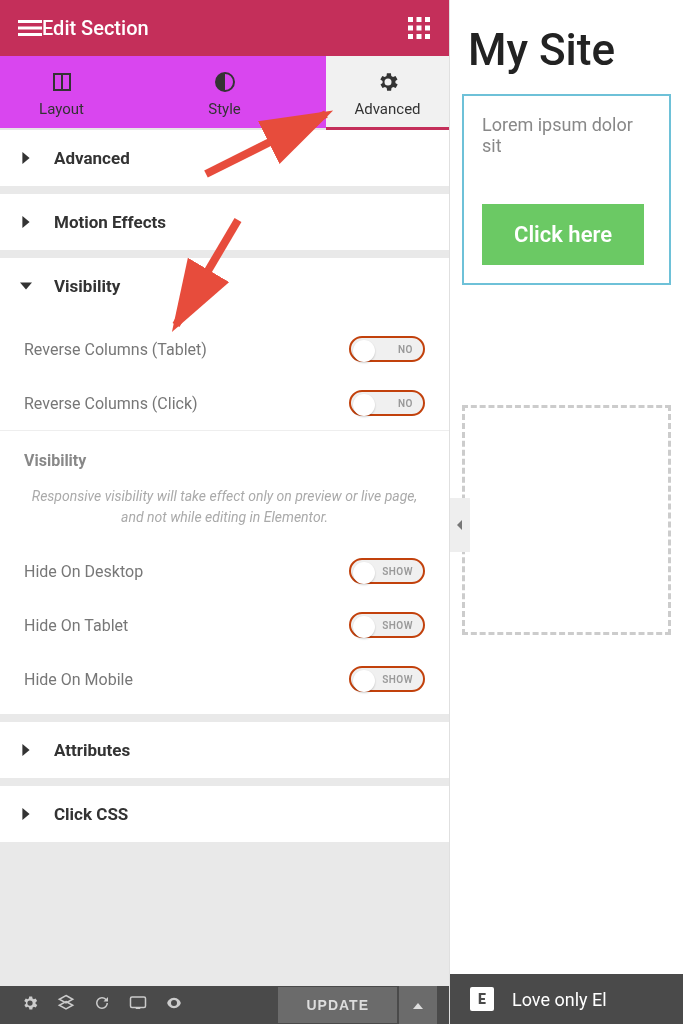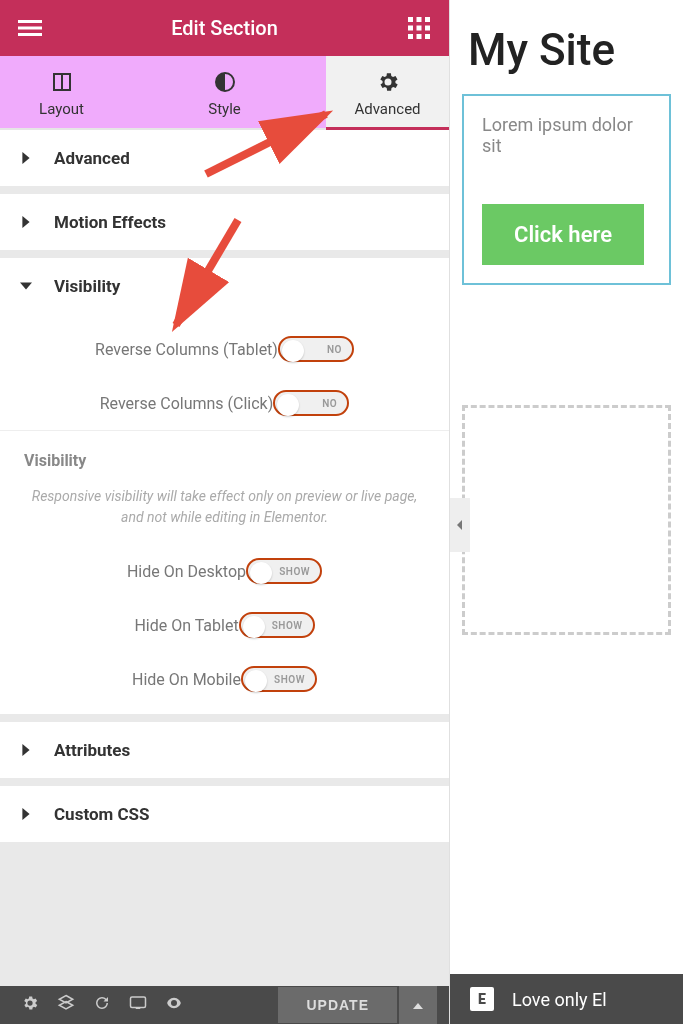--- a/index.html
+++ b/index.html
@@ -1,35 +1,35 @@
 <!DOCTYPE html>
 <html><head>
 <meta charset="utf-8">
 <style>
 * { box-sizing: border-box; margin: 0; padding: 0; }
 body { font-family: -apple-system, BlinkMacSystemFont, "Segoe UI", Roboto, Helvetica, Arial, sans-serif; width: 683px; height: 1024px; overflow: hidden; background: #fff; position: relative; }
 .editor-panel { width: 450px; height: 100%; float: left; background: #fff; display: flex; flex-direction: column; border-right: 1px solid #e0e0e0; }
 .header { background: #c42f5a; color: #fff; height: 56px; display: flex; align-items: center; justify-content: space-between; padding: 0 18px; }
-.header-title { font-size: 20px; font-weight: 500; flex: 1; text-align: center; }
+.header-title { font-size: 20px; font-weight: 500; flex: 1; }
 .hamburger, .appgrid { width: 24px; height: 24px; display: flex; align-items: center; justify-content: center; cursor: pointer; }
 .hamburger svg, .appgrid svg { fill: #fff; }
-.tabs { display: flex; background: #f0abfc; border-bottom: 2px solid #e6e6e6; gap: 40px; }
+.tabs { display: flex; background: #d946ef; border-bottom: 2px solid #e6e6e6; gap: 40px; }
 .tab { flex: 1; text-align: center; padding: 14px 0 10px; cursor: pointer; color: #333; font-size: 15px; position: relative; }
 .tab.active { background: #f1f1f1; }
 .tab.active::after { content:""; position:absolute; left:0; right:0; bottom:-2px; height:3px; background:#c42f5a; }
 .tab-icon { display:block; margin:0 auto 6px; width:24px; height:24px; color:#333; }
 .tab-icon svg { width:24px; height:24px; fill:currentColor; }
 .sections { flex:1; overflow-y:auto; background:#e9e9e9; }
 .sec-header { background:#fff; padding:18px 20px; display:flex; align-items:center; cursor:pointer; margin-top:8px; }
 .sec-header:first-child { margin-top:0; }
 .sec-caret { margin-right: 22px; }
 .sec-caret svg { width: 12px; height: 12px; fill:#333; }
 .sec-title { font-weight:700; font-size:17px; color:#333; }
 .sec-body { background:#fff; padding: 8px 0; }
-.control-row { display:flex; align-items:center; justify-content:center; padding: 14px 24px; }
+.control-row { display:flex; align-items:center; justify-content:space-between; padding: 14px 24px; }
 .control-label { font-size:16px; color:#777; }
 .toggle { width:76px; height:26px; border-radius:14px; background:#f0f0f0; border:2px solid #c2410c; position:relative; display:flex; align-items:center; justify-content:flex-end; padding:0 10px; cursor:pointer; }
 .toggle-knob { position:absolute; left:2px; top:2px; width:22px; height:22px; border-radius:50%; background:#fff; box-shadow:0 1px 2px rgba(0,0,0,0.2); }
 .toggle-text { font-size:10px; color:#999; letter-spacing:0.5px; font-weight:600; }
 .sub-title { font-weight:700; font-size:16px; color:#888; padding: 20px 24px 8px; }
 .note { font-style:italic; color:#aaa; font-size:14px; line-height:1.5; padding:8px 24px 16px;text-align:center; }
 .divider { height:1px; background:#eee; margin:0; }
 .footer { background:#4a4a4a; height:38px; display:flex; align-items:center; padding:0 12px; color:#ccc; }
 .footer-icon { width:36px; text-align:center; cursor:pointer; }
 .footer-icon svg { width:18px; height:18px; fill:#ccc; }
@@ -168,21 +168,21 @@
       <span class="sec-caret"><svg viewBox="0 0 10 10">
             <polygon points="2,0 8,5 2,10"></polygon>
           </svg></span>
       <span class="sec-title">Attributes</span>
     </div>
 
     <div class="sec-header" style="margin-bottom:8px;">
       <span class="sec-caret"><svg viewBox="0 0 10 10">
             <polygon points="2,0 8,5 2,10"></polygon>
           </svg></span>
-      <span class="sec-title">Custom CSS</span>
+      <span class="sec-title">Click CSS</span>
     </div>
   </div>
 
   <div class="footer">
     <div class="footer-icon"><svg viewBox="0 0 24 24">
           <path d="M19.4 13a7.5 7.5 0 000-2l2.1-1.6-2-3.4-2.5 1a7.4 7.4 0 00-1.7-1l-.4-2.7h-4l-.4 2.7a7.4 7.4 0 00-1.7 1l-2.5-1-2 3.4L6.6 11a7.5 7.5 0 000 2l-2.1 1.6 2 3.4 2.5-1a7.4 7.4 0 001.7 1l.4 2.7h4l.4-2.7a7.4 7.4 0 001.7-1l2.5 1 2-3.4L19.4 13zM12 15.5A3.5 3.5 0 1115.5 12 3.5 3.5 0 0112 15.5z"></path>
         </svg></div>
     <div class="footer-icon"><svg viewBox="0 0 24 24">
           <path d="M12 2l9 5-9 5-9-5 9-5zm0 8l9 5-9 5-9-5 9-5z" fill="none" stroke="#ccc" stroke-width="2"></path>
         </svg></div>

